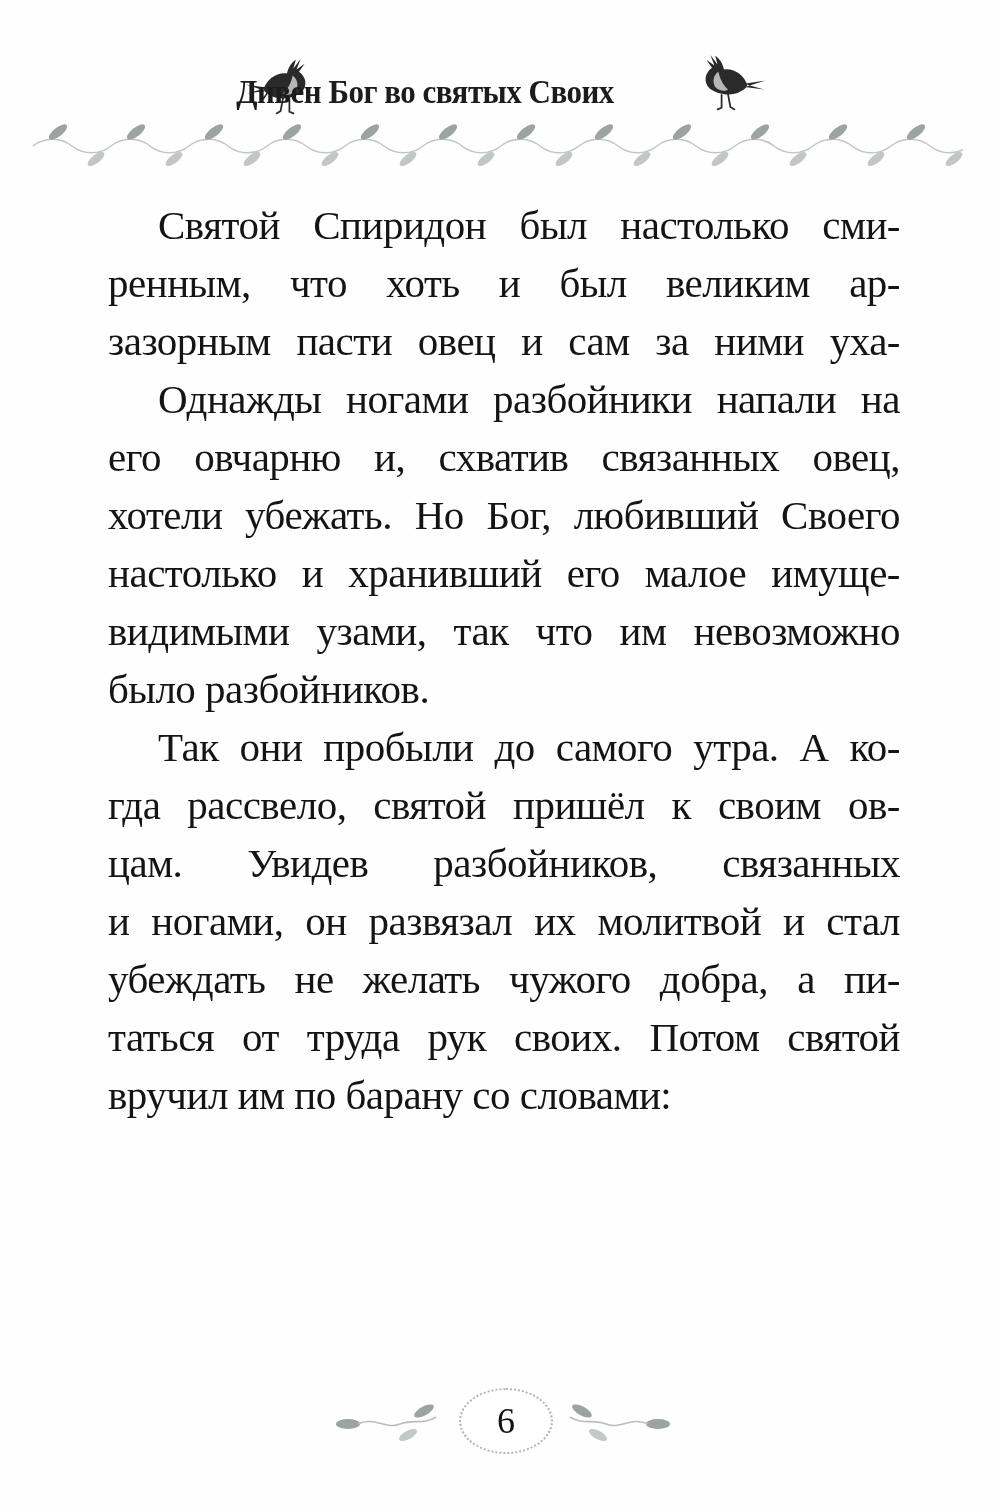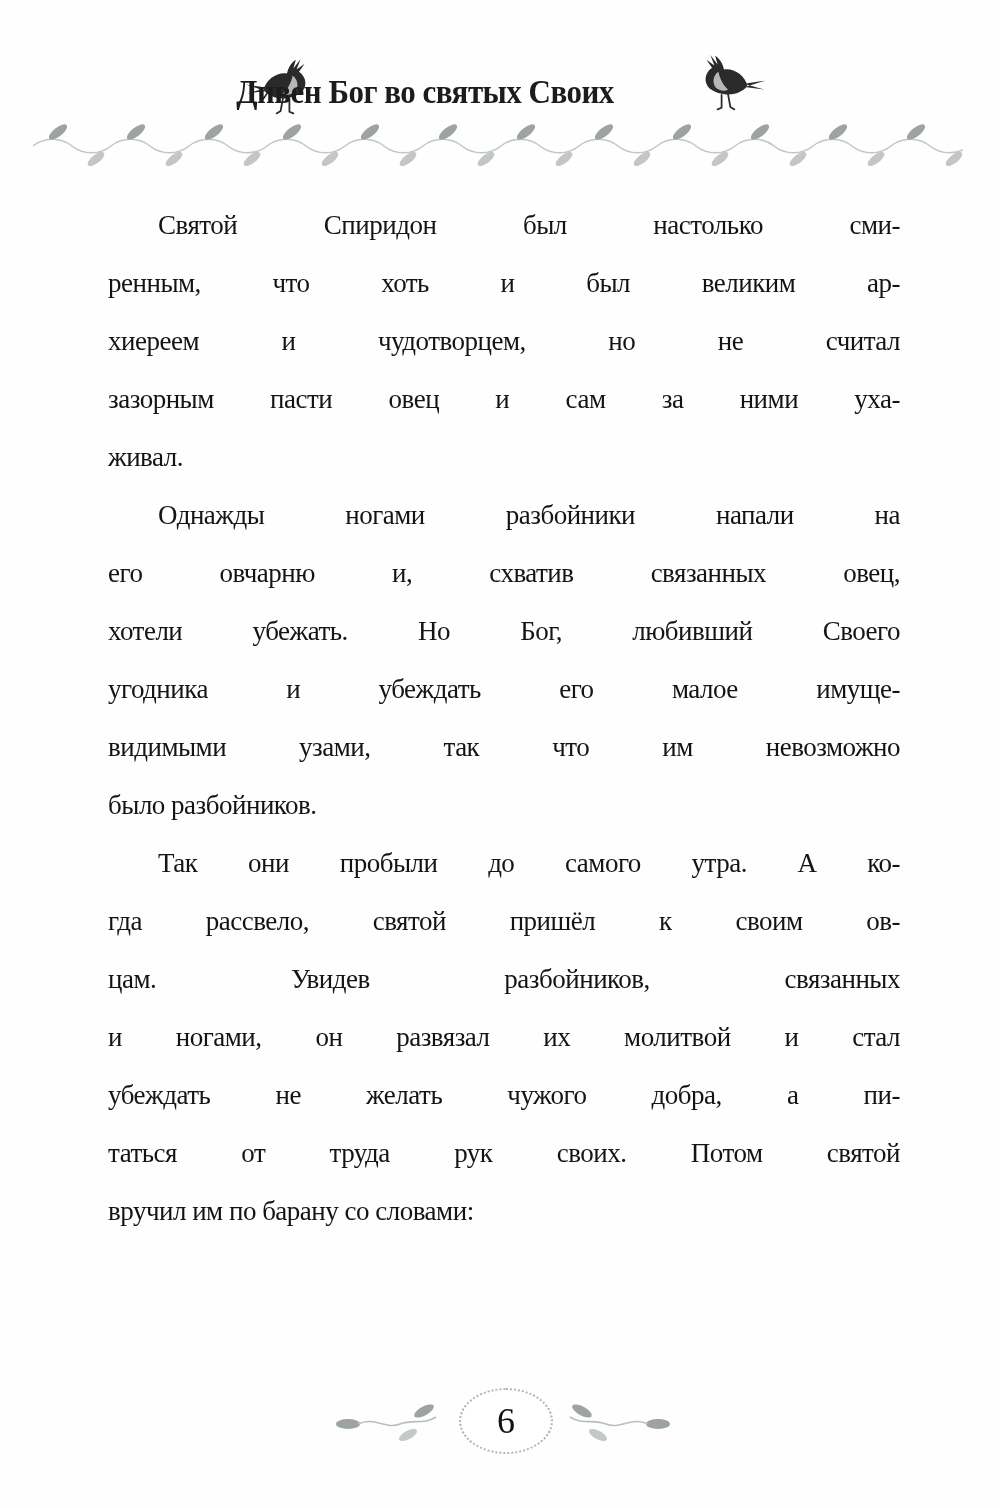--- a/index.html
+++ b/index.html
@@ -23,21 +23,21 @@
   .bird{position:absolute;width:80px;height:66px;}
   .bird-left{left:243px;top:54px;}
   .bird-right{left:688px;top:50px;transform:scaleX(-1);}
   .vine{position:absolute;left:33px;top:122px;width:930px;height:44px;}
   
   .page-body{
     position:absolute;left:108px;top:196px;width:792px;
   }
   .line{
     height:58px;line-height:58px;
-    font-size:27px;letter-spacing:-0.5px;
+    font-size:41px;letter-spacing:-0.5px;
     white-space:normal;overflow:hidden;
     text-align:left;
   }
   .line.just{text-align:justify;text-align-last:justify;}
   .line.indent{padding-left:50px;}
   
   .footer{position:absolute;left:0;top:1385px;width:1000px;height:80px;}
   .page-number-oval{
     position:absolute;left:459px;top:3px;
     width:90px;height:62px;
@@ -92,27 +92,25 @@
     <use href="#vu" x="624"></use>
       <use href="#vu" x="702"></use>
       <use href="#vu" x="780"></use>
       <use href="#vu" x="858"></use>
   </svg>
 </div>
 
 <main class="page-body">
     <div class="line just indent">Святой Спиридон был настолько сми-</div>
     <div class="line just">ренным, что хоть и был великим ар-</div>
-    <div class="line just">хиереем и чудотворцем, но не считал</div>
     <div class="line just">зазорным пасти овец и сам за ними уха-</div>
-    <div class="line">живал.</div>
     <div class="line just indent">Однажды ногами разбойники напали на</div>
     <div class="line just">его овчарню и, схватив связанных овец,</div>
     <div class="line just">хотели убежать. Но Бог, любивший Своего</div>
-    <div class="line just">угодника и убеждать его малое имуще-</div>
+    <div class="line just">настолько и хранивший его малое имуще-</div>
     <div class="line just">видимыми узами, так что им невозможно</div>
     <div class="line">было разбойников.</div>
     <div class="line just indent">Так они пробыли до самого утра. А ко-</div>
     <div class="line just">гда рассвело, святой пришёл к своим ов-</div>
     <div class="line just">цам. Увидев разбойников, связанных</div>
     <div class="line just">и ногами, он развязал их молитвой и стал</div>
     <div class="line just">убеждать не желать чужого добра, а пи-</div>
     <div class="line just">таться от труда рук своих. Потом святой</div>
     <div class="line">вручил им по барану со словами:</div>
   </main>

